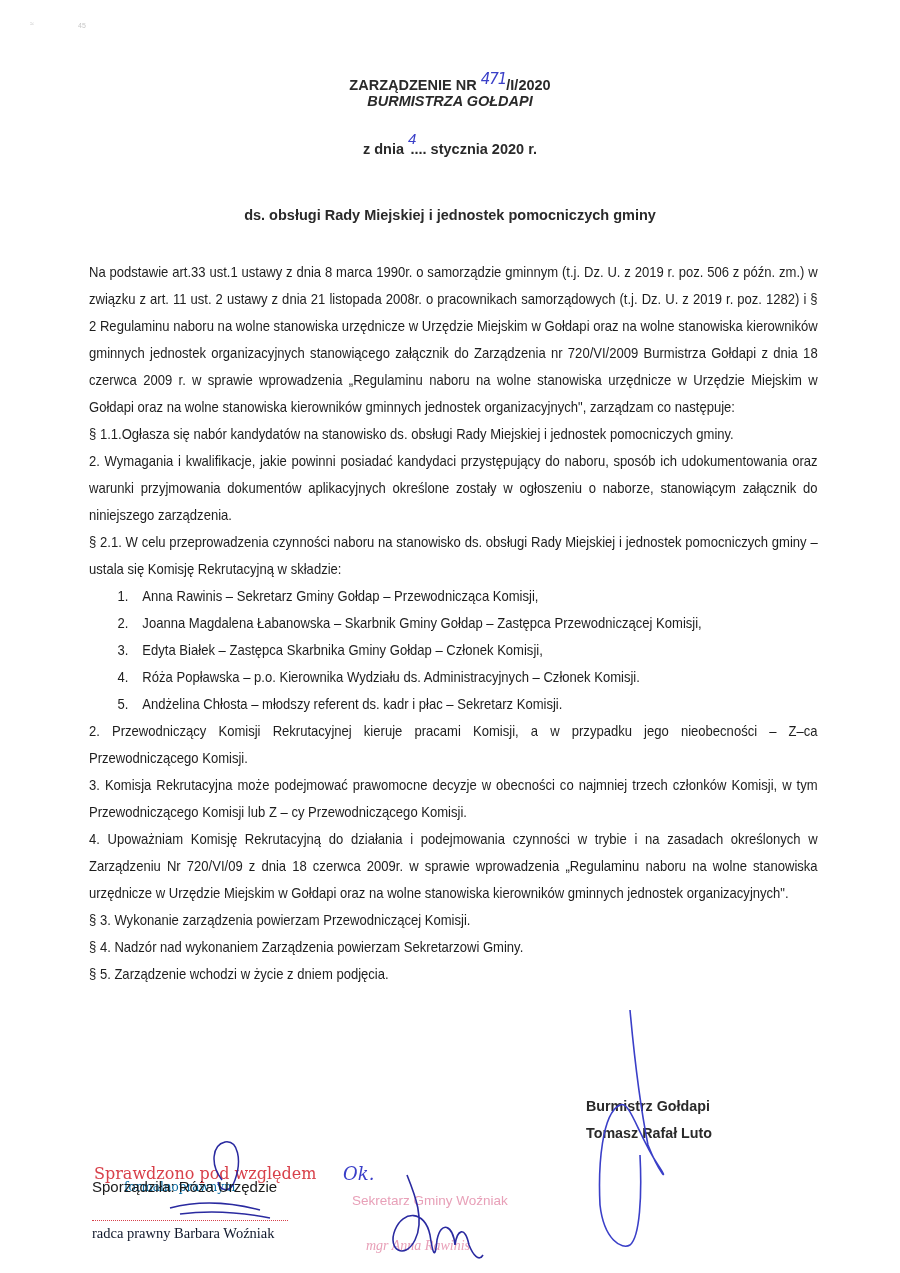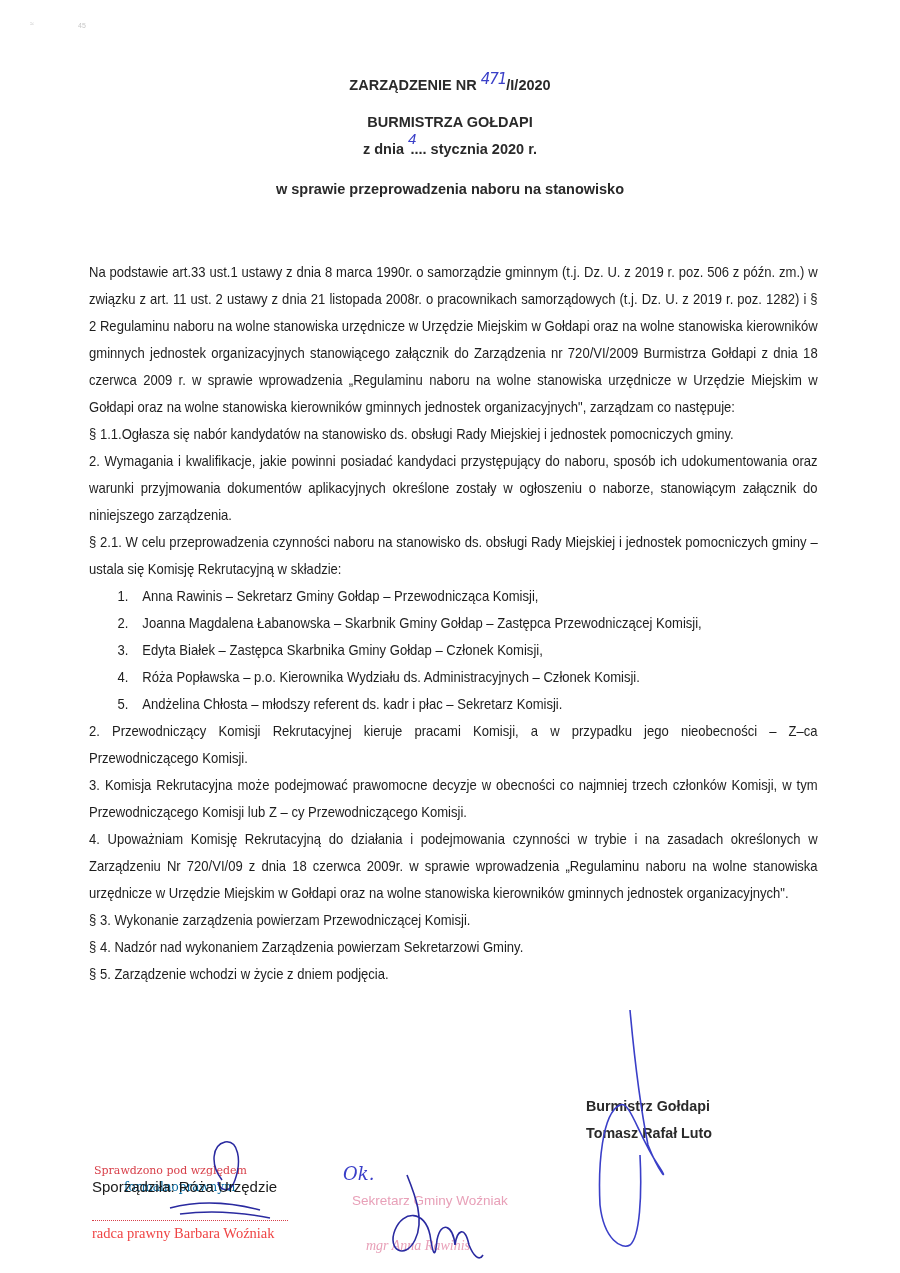--- a/index.html
+++ b/index.html
@@ -8,21 +8,21 @@
   .page { position: absolute; left: 0; top: 0; width: 900px; height: 994px; }
 
   .scan-mark { position: absolute; font-size: 7px; color: #c8c8c8; }
   .sm1 { left: 30px; top: 20px; }
   .sm2 { left: 78px; top: 22px; }
 
   .header { position: absolute; left: 0; width: 900px; text-align: center;
             font-weight: bold; font-size: 14.5px; color: #2a2a2a; }
   .h-line { position: absolute; left: 0; width: 900px; text-align: center; white-space: nowrap; }
   .hl1 { top: 76px; }
-  .hl2 { top: 114px; }
+  .hl2 { top: 93px; font-style: italic; }
   .hl3 { top: 140px; }
   .hand-num { color: #3a3fc8; font-family: "DejaVu Sans", sans-serif; font-weight: normal;
               font-style: italic; font-size: 15px; position: relative; top: -6px; letter-spacing: -1px; }
   .hand-day { color: #3a3fc8; font-weight: normal; font-style: italic; font-size: 15px;
               position: relative; top: -10px; margin-right: -6px; }
   .dots { letter-spacing: 0px; }
 
   .subject { position: absolute; left: 0; width: 900px; text-align: center; font-weight: bold;
              font-size: 14.5px; color: #2a2a2a; }
   .sl1 { top: 181px; }
@@ -36,26 +36,26 @@
   .list li { padding-left: 31px; position: relative; }
   .list li .num { position: absolute; left: 31px; }
   .list li .txt { margin-left: 27px; display: inline-block; }
 
   .sign-block { position: absolute; left: 586px; font-weight: bold; font-size: 14.3px; color: #2a2a2a; }
   .sb1 { top: 1098px; }
   .sb2 { top: 1125px; text-align: center; }
 
   .prepared { position: absolute; left: 92px; top: 1178px; font-size: 15px; color: #1a1a1a; z-index: 3; }
   .stamp1 { position: absolute; left: 94px; top: 1164px; font-family: "DejaVu Serif", serif;
-            font-size: 11px; color: #d8404a; z-index: 1; }
+            font-size: 16px; color: #d8404a; z-index: 1; }
   .stamp1b { position: absolute; left: 124px; top: 1180px; font-family: "DejaVu Serif", serif;
              font-size: 12px; color: #0369a1; z-index: 1; }
   .stamp-dots { position: absolute; left: 92px; top: 1220px; width: 196px; border-top: 1.5px dotted #d8404a; }
   .stamp2 { position: absolute; left: 92px; top: 1225px; font-family: "Liberation Serif", serif;
-            font-size: 14.5px; color: #ef4444; }
+            font-size: 14.5px; color: #0f172a; }
   .stamp3 { position: absolute; left: 352px; top: 1193px; font-size: 13.5px; color: #e8a0b8; z-index: 1; }
   .stamp4 { position: absolute; left: 366px; top: 1238px; font-family: "Liberation Serif", serif;
             font-style: italic; font-size: 14px; color: #e8a0b8; z-index: 1; }
   .sig { position: absolute; z-index: 2; pointer-events: none; }
 </style>
 </head>
 <body>
 
 <div class="page">
 
@@ -65,21 +65,21 @@
   <div class="header">
     <div class="h-line hl1">
       <span>ZARZĄDZENIE NR </span><span class="hand-num">471</span><span>/I/2020</span>
     </div>
     <div class="h-line hl2">BURMISTRZA GOŁDAPI</div>
     <div class="h-line hl3">
       <span>z dnia </span><span class="hand-day">4</span><span class="dots">....</span><span> stycznia 2020 r.</span>
     </div>
   </div>
 
-  <div class="subject sl1">w sprawie przeprowadzenia naboru na stanowisko</div>
+  <div class="subject sl2">ds. obsługi Rady Miejskiej i jednostek pomocniczych gminy</div>
 
   <div class="body">
     <p>Na podstawie art.33 ust.1 ustawy z dnia 8 marca 1990r. o samorządzie gminnym (t.j. Dz. U. z 2019 r. poz. 506 z późn. zm.) w związku z art. 11 ust. 2 ustawy z dnia 21 listopada 2008r. o pracownikach samorządowych (t.j. Dz. U. z 2019 r. poz. 1282) i § 2 Regulaminu naboru na wolne stanowiska urzędnicze w Urzędzie Miejskim w Gołdapi oraz na wolne stanowiska kierowników gminnych jednostek organizacyjnych stanowiącego załącznik do Zarządzenia nr 720/VI/2009 Burmistrza Gołdapi z dnia 18 czerwca 2009 r. w sprawie wprowadzenia „Regulaminu naboru na wolne stanowiska urzędnicze w Urzędzie Miejskim w Gołdapi oraz na wolne stanowiska kierowników gminnych jednostek organizacyjnych", zarządzam co następuje:</p>
     <p>§ 1.1.Ogłasza się nabór kandydatów na stanowisko ds. obsługi Rady Miejskiej i jednostek pomocniczych gminy.</p>
     <p>2. Wymagania i kwalifikacje, jakie powinni posiadać kandydaci przystępujący do naboru, sposób ich udokumentowania oraz warunki przyjmowania dokumentów aplikacyjnych określone zostały w ogłoszeniu o naborze, stanowiącym załącznik do niniejszego zarządzenia.</p>
     <p>§ 2.1. W celu przeprowadzenia czynności naboru na stanowisko ds. obsługi Rady Miejskiej i jednostek pomocniczych gminy – ustala się Komisję Rekrutacyjną w składzie:</p>
     <ul class="list">
       <li><span class="num">1.</span><span class="txt" style="margin-left:27px">Anna Rawinis – Sekretarz Gminy Gołdap – Przewodnicząca Komisji,</span></li>
       <li><span class="num">2.</span><span class="txt">Joanna Magdalena Łabanowska – Skarbnik Gminy Gołdap – Zastępca Przewodniczącej Komisji,</span></li>
       <li><span class="num">3.</span><span class="txt">Edyta Białek – Zastępca Skarbnika Gminy Gołdap – Członek Komisji,</span></li>

